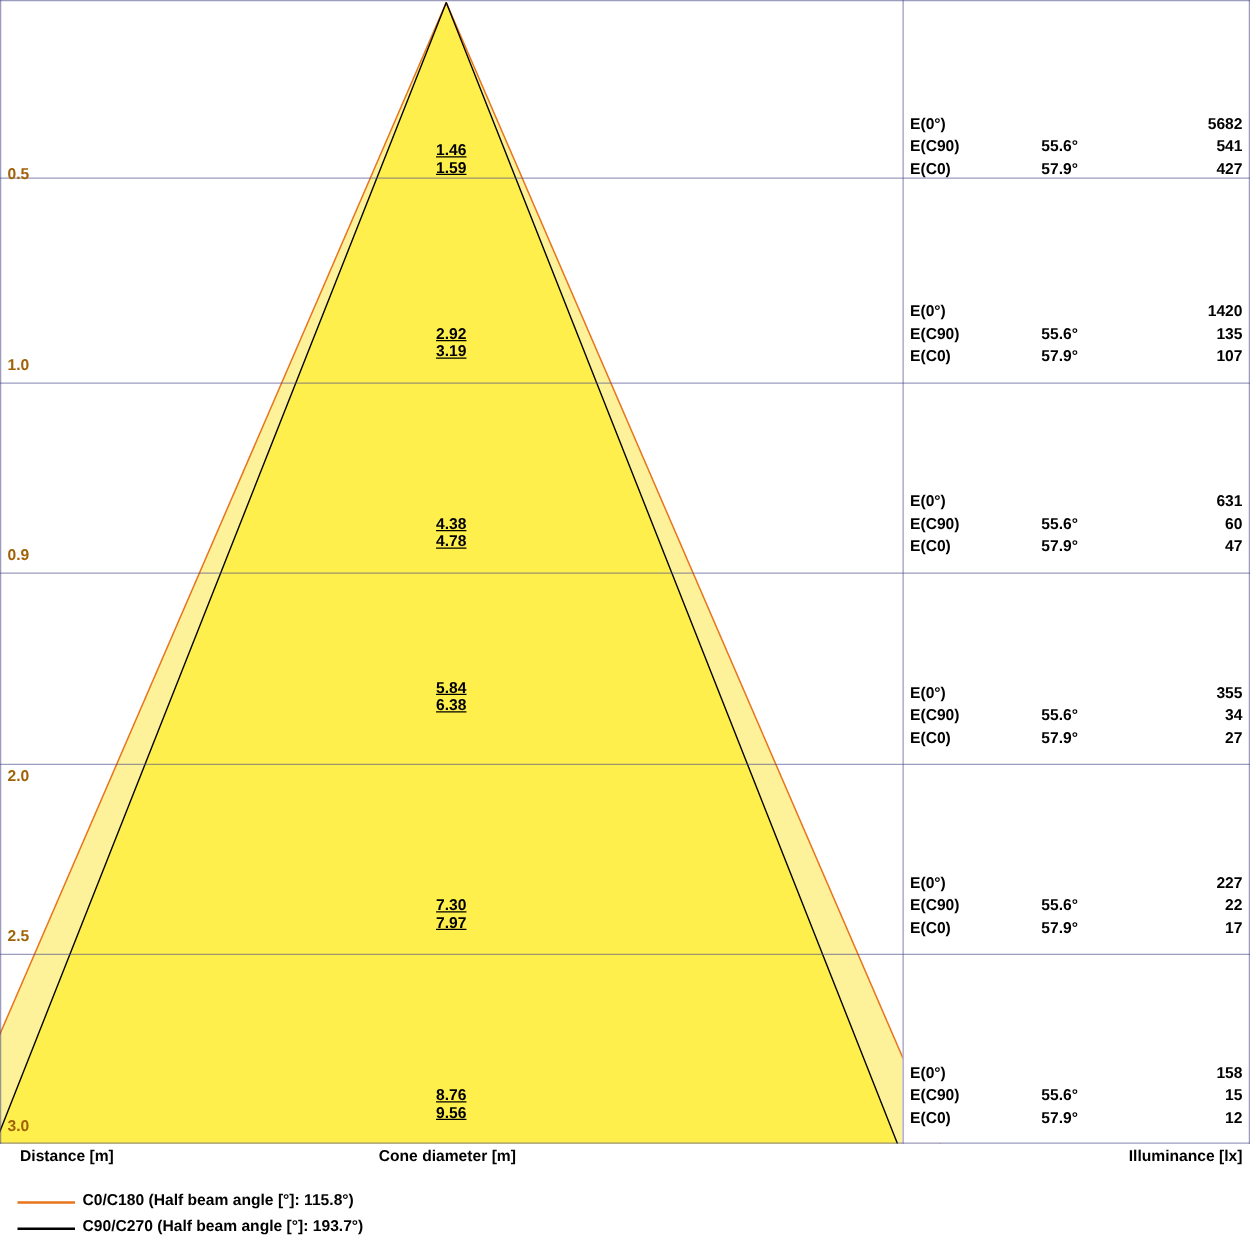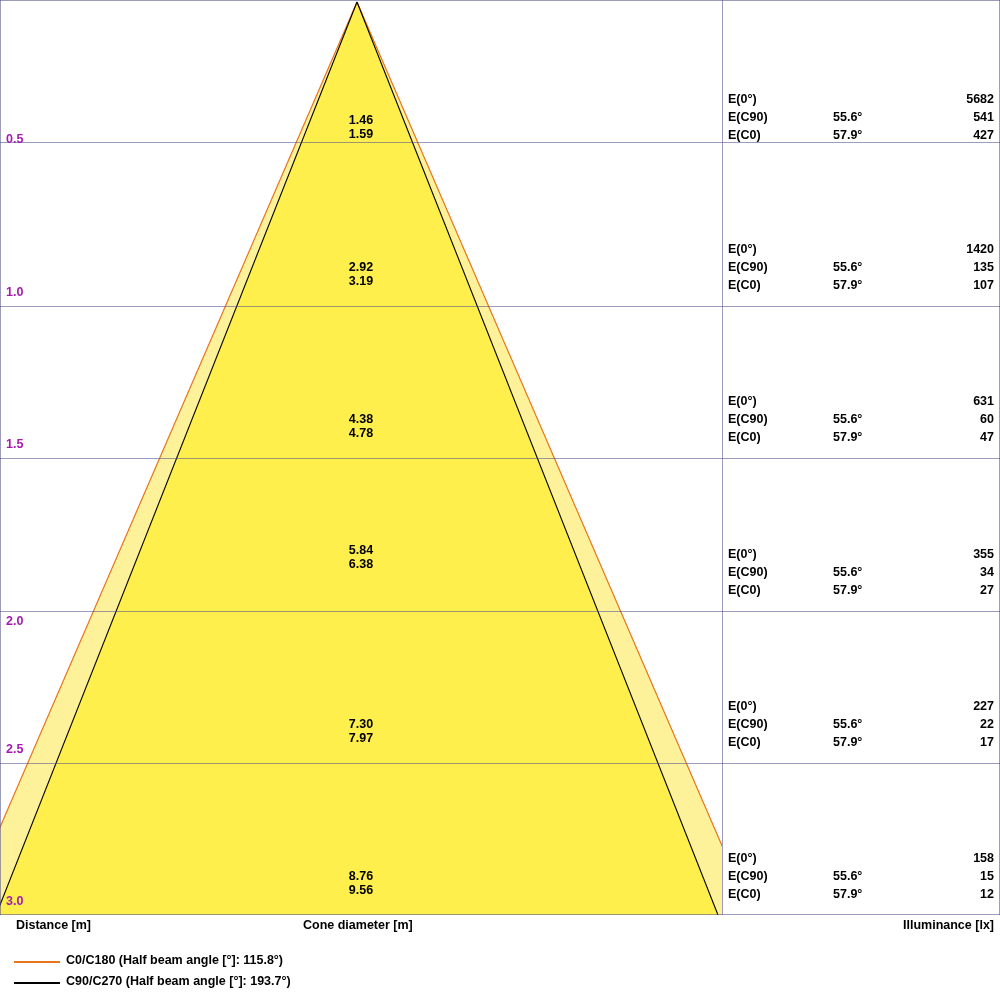--- a/index.html
+++ b/index.html
@@ -55,32 +55,33 @@
     background: #4a4a8a;
     opacity: 0.55;
   }
 
   
   .dist-label {
     position: absolute;
     left: 6px;
     font-size: 12.5px;
     font-weight: bold;
-    color: #a21caf;
+    color: #a16207;
     line-height: 1;
   }
 
   
   .cone-label {
     position: absolute;
     width: 120px;
     text-align: center;
     font-size: 12.5px;
     font-weight: bold;
     line-height: 1.15;
+    text-decoration: underline;
   }
 
   
   .illum-block {
     position: absolute;
     left: 728px;
     width: 266px;
     font-size: 12.5px;
     font-weight: bold;
     line-height: 1.42;
@@ -176,21 +177,21 @@
     <div class="vert-line" style="left:722px;"></div>
 
     <div class="grid-line" style="top:142px;"></div>
     <div class="grid-line" style="top:306px;"></div>
     <div class="grid-line" style="top:458px;"></div>
     <div class="grid-line" style="top:611px;"></div>
     <div class="grid-line" style="top:763px;"></div>
 
     <div class="dist-label" style="top:133px;">0.5</div>
     <div class="dist-label" style="top:286px;">1.0</div>
-    <div class="dist-label" style="top:438px;">1.5</div>
+    <div class="dist-label" style="top:438px;">0.9</div>
     <div class="dist-label" style="top:615px;">2.0</div>
     <div class="dist-label" style="top:743px;">2.5</div>
     <div class="dist-label" style="top:895px;">3.0</div>
 
     <div class="cone-label" style="left:301px;top:113px;">
       <div>1.46</div>
       <div>1.59</div>
     </div>
     <div class="cone-label" style="left:301px;top:260px;">
       <div>2.92</div>

